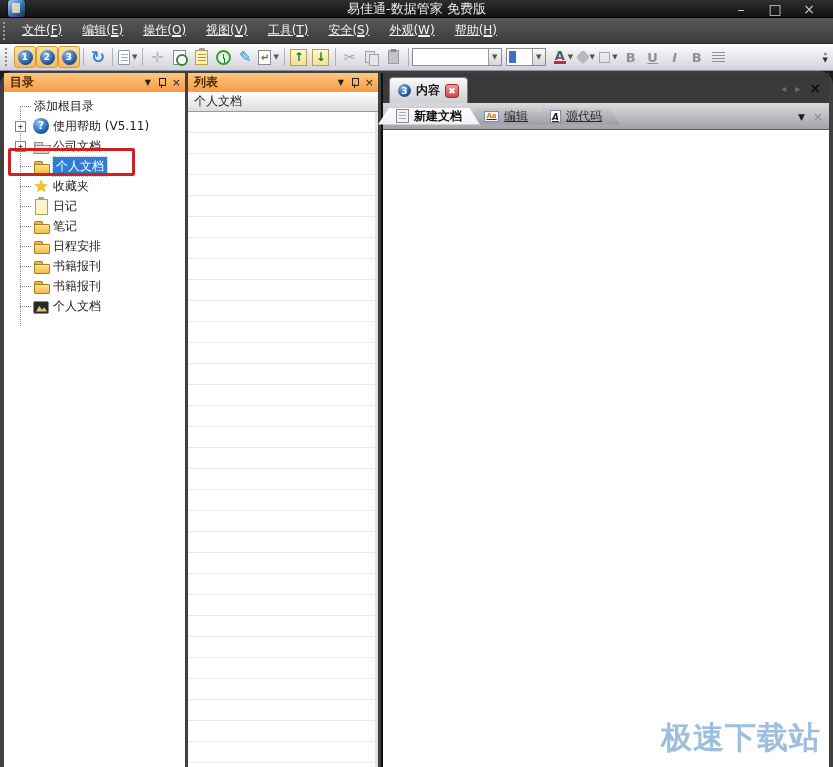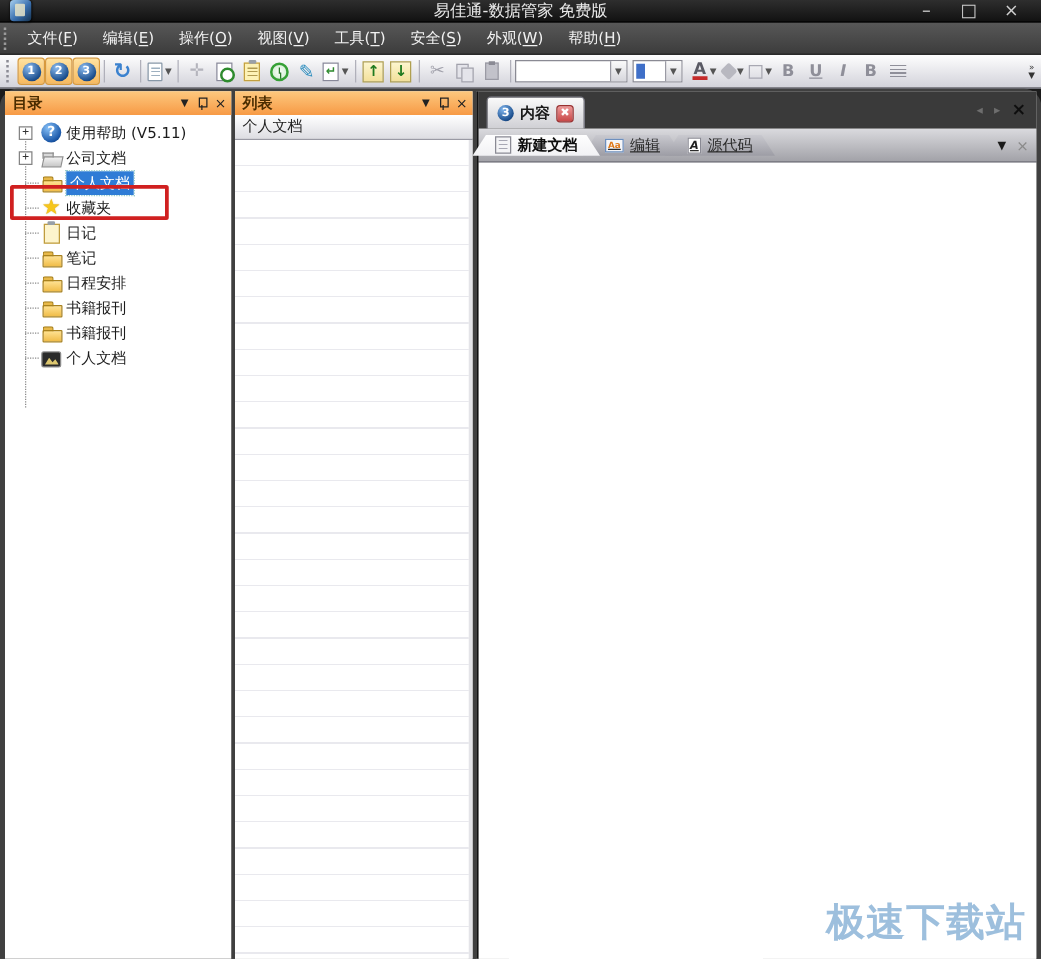--- a/index.html
+++ b/index.html
@@ -10,21 +10,21 @@
   .titlebar { height:18px; background:linear-gradient(#2e2e2e,#121212); display:flex; align-items:center; position:relative; border-bottom:1px solid #000; }
   .app-icon { width:17px; height:17px; margin-left:8px; border-radius:3px; background:linear-gradient(135deg,#a8d0f0 0%,#3a6fae 55%,#16334f 100%); position:relative; box-shadow:0 0 2px #000; }
   .app-icon::after { content:""; position:absolute; left:4px; top:3px; width:8px; height:10px; background:#e8e4c8; border-radius:1px; opacity:.85; }
   .title-text { position:absolute; left:0; right:0; text-align:center; color:#e9e9e9; font-size:13px; }
   .win-btns { margin-left:auto; display:flex; gap:14px; padding-right:14px; z-index:2; }
   .win-btn { color:#cfcfcf; font-size:14px; line-height:18px; width:20px; text-align:center; cursor:default; }
 
   
   .menubar { height:26px; background:linear-gradient(#585858,#3c3c3c); display:flex; align-items:center; border-bottom:1px solid #2a2a2a; }
   .grip { width:5px; height:18px; margin:0 4px 0 3px; border-left:2px dotted #9a9a9a; }
-  .menu-item { color:#f2f2f2; font-size:12px; padding:4px 10px; cursor:default; }
+  .menu-item { color:#f2f2f2; font-size:12px; padding:4px 10px; cursor:default;text-decoration:underline; }
   .menu-item u { text-underline-offset:2px; }
 
   
   .toolbar { height:27px; background:linear-gradient(#fefefe,#d2d2da); border-bottom:1px solid #8f8f99; display:flex; align-items:center; padding:0 2px; }
   .toolbar .grip { border-left:2px dotted #8a8a94; }
   .tsep { width:1px; height:18px; background:#b0b0ba; margin:0 3px; }
   .tb-btn { height:22px; min-width:22px; display:flex; align-items:center; justify-content:center; border-radius:3px; padding:0 2px; position:relative; }
   .tb-btn.active { background:linear-gradient(#ffe2a0,#f7b95e); border:1px solid #d89a3e; }
   .sphere { width:15px; height:15px; border-radius:50%; background:radial-gradient(circle at 35% 28%,#8cbcf0,#1c4f8e 70%,#0d2a4e); color:#fff; font-size:9px; font-weight:bold; display:flex; align-items:center; justify-content:center; }
   .dd { font-size:7px; color:#555; margin-left:2px; }
@@ -272,20 +272,24 @@
       <span class="panel-title">目录</span>
       <span class="ph-icons">
         <span class="ph-caret">▼</span>
         <span class="ph-pin"></span>
         <span class="ph-close">×</span>
       </span>
     </div>
     <div class="tree">
       <div class="red-annot"></div>
       <div class="trow">
+          <span class="stub"></span>
+          <span style="margin-left:3px">添加根目录</span>
+        </div>
+      <div class="trow">
           <span class="expbox">+</span>
           <span class="ic ic-help"></span>
           <span>使用帮助 (V5.11)</span>
         </div>
       <div class="trow">
           <span class="expbox">+</span>
           <span class="ic ic-folder-gray"></span>
           <span>公司文档</span>
         </div>
       <div class="trow">

